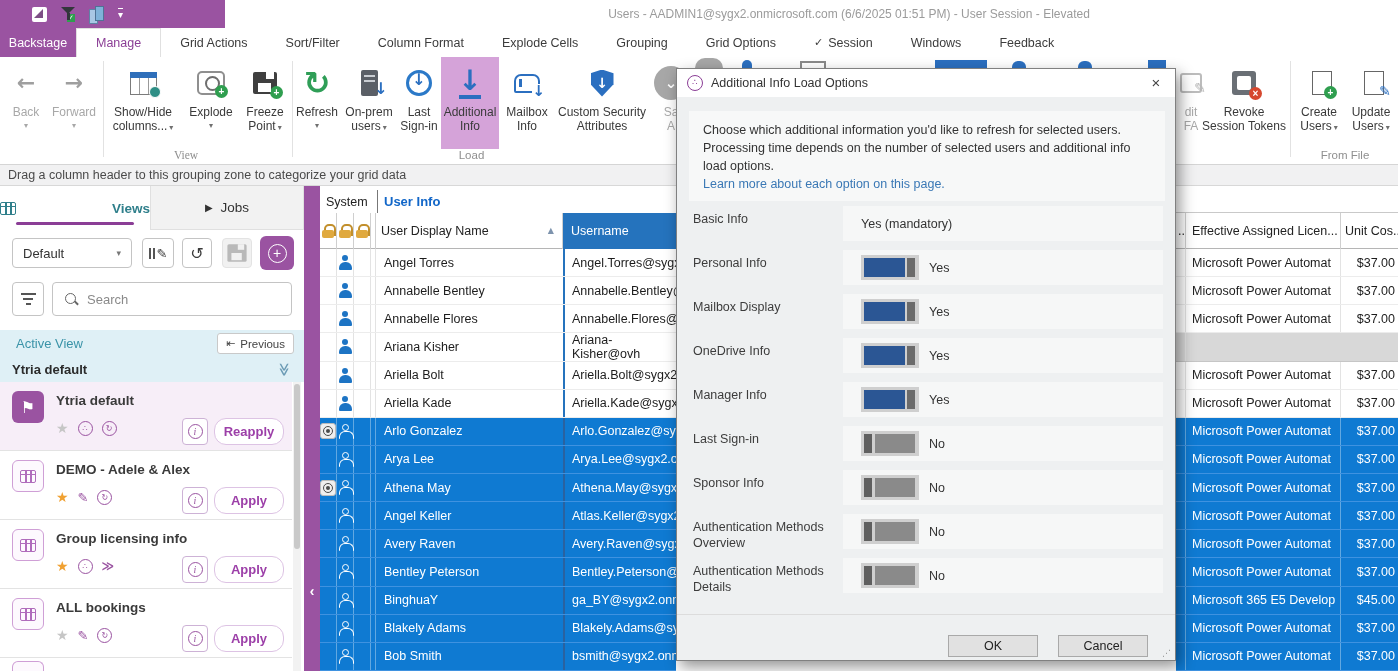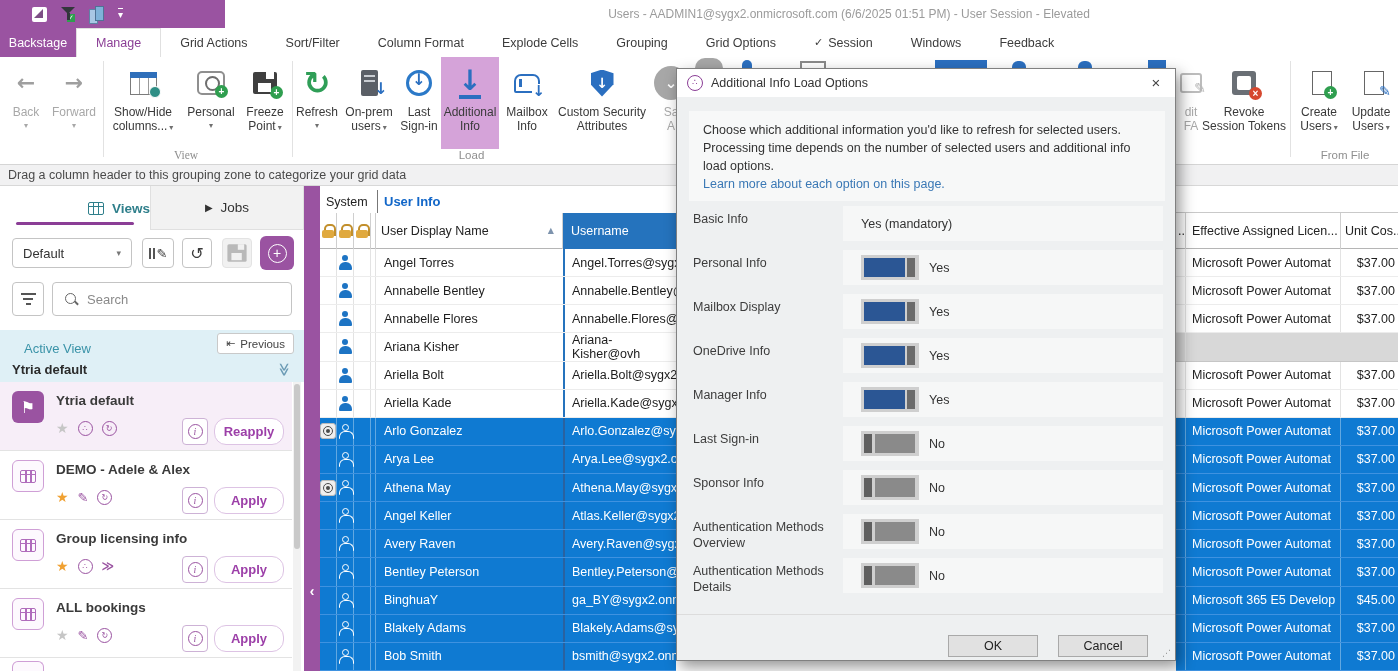--- a/index.html
+++ b/index.html
@@ -89,21 +89,21 @@
   .sliver { position:absolute; background:#2b6fc0; }
   .sliver.gray { background:#a7a7a7; border-radius:12px 12px 0 0; }
   .sliver.outl { background:transparent; border:2px solid #8a8a8a; border-bottom:none; }
 
   
   #groupbar { left:0; top:165px; width:1398px; height:21px; background:#f1f1f2; border-bottom:1px solid #d8d8d8;
      font-size:12.5px; color:#4a4a4a; display:flex; align-items:center; padding-left:8px; }
 
   
   #sidebar { left:0; top:186px; width:304px; height:485px; background:#fff; }
-  #sb-tab-views { left:0; top:0; width:150px; height:44px; background:#fff; display:flex; align-items:center; justify-content:flex-end; gap:8px;
+  #sb-tab-views { left:0; top:0; width:150px; height:44px; background:#fff; display:flex; align-items:center; justify-content:space-between; gap:8px;
      color:#2f7f8b; font-weight:bold; font-size:13.5px; }
   #sb-tab-views .ul { position:absolute; left:16px; right:16px; bottom:5px; height:3px; background:#8b3e96; border-radius:2px; }
   #sb-tab-jobs { left:150px; top:0; width:154px; height:44px; background:#f2f2f2; border:1px solid #e0e0e0; border-top:none;
      display:flex; align-items:center; justify-content:center; gap:8px; color:#333; font-size:13.5px; }
   .minitable { width:16px; height:13px; border:1.5px solid #2f7f8b; border-radius:2px; position:relative; }
   .minitable::before { content:""; position:absolute; left:4px; top:0; bottom:0; width:1.5px; background:#2f7f8b; box-shadow:5px 0 0 #2f7f8b; }
   .minitable::after { content:""; position:absolute; left:0; right:0; top:3px; height:1.5px; background:#2f7f8b; }
   .minitable.purple { border-color:#b06cbc; }
   .minitable.purple::before { background:#b06cbc; box-shadow:5px 0 0 #b06cbc; }
   .minitable.purple::after { background:#b06cbc; }
@@ -126,21 +126,21 @@
      display:flex; flex-direction:column; gap:3px; align-items:center; justify-content:center; }
   #sb-filter i { height:2px; background:#555; display:block; }
   #sb-search { left:52px; top:96px; width:240px; height:34px; border:1px solid #c4c4c4; border-radius:4px; background:#fff;
      display:flex; align-items:center; padding-left:12px; gap:9px; }
   #sb-search input { border:none; outline:none; font-size:13px; color:#333; width:170px; font-family:inherit; }
   #sb-search input::placeholder { color:#8a8a8a; }
   .mag { position:relative; width:13px; height:13px; }
   .mag::before { content:""; position:absolute; left:0; top:0; width:9px; height:9px; border:1.5px solid #666; border-radius:50%; }
   .mag::after { content:""; position:absolute; left:9px; top:9px; width:5px; height:1.5px; background:#666; transform:rotate(45deg); }
 
-  #sb-activehdr { left:0; top:144px; width:304px; height:26px; background:#dff0f6; display:flex; align-items:flex-end; padding-left:24px;
+  #sb-activehdr { left:0; top:144px; width:304px; height:26px; background:#dff0f6; display:flex; align-items:center; padding-left:16px;
      font-size:13px; color:#3a93a8; }
   #sb-prev { position:absolute; right:10px; top:3px; height:21px; padding:0 8px; background:#fff; border:1px solid #c9c9c9; border-radius:3px;
      font-size:11.5px; color:#444; display:flex; align-items:center; gap:5px; }
   #sb-prev .pic { font-family:"DejaVu Sans",sans-serif; font-size:11px; }
   #sb-subhdr { left:0; top:170px; width:304px; height:26px; background:#dff0f6; display:flex; align-items:center; padding:0 12px;
      font-size:13px; font-weight:bold; color:#2b2b2b; justify-content:space-between; }
   #sb-subhdr .dbl { font-family:"DejaVu Sans",sans-serif; color:#6b9bb5; transform:rotate(90deg); font-weight:bold; font-size:13px; }
 
   #view-items { left:0; top:196px; width:292px; height:289px; overflow:hidden; }
   .vitem { position:relative; height:69px; border-bottom:1px solid #e3e3e3; background:#fff; }
@@ -327,21 +327,21 @@
           </span>
         </div>
       <span>Show/Hide columns...</span><span class="caret-in">▾</span>
     </div>
     <div class="rbtn" style="left:182px;width:58px;">
       <div class="icw">
           <span class="ic-snap">
             <span class="badge green">+</span>
           </span>
         </div>
-      <span class="lbl">Personal</span>
+      <span class="lbl">Explode</span>
         <span class="caret">▾</span>
     </div>
     <div class="rbtn" style="left:240px;width:50px;">
       <div class="icw">
           <span class="ic-floppy">
             <span class="badge green">+</span>
           </span>
         </div>
       <span>Freeze Point</span><span class="caret-in">▾</span>
     </div>

